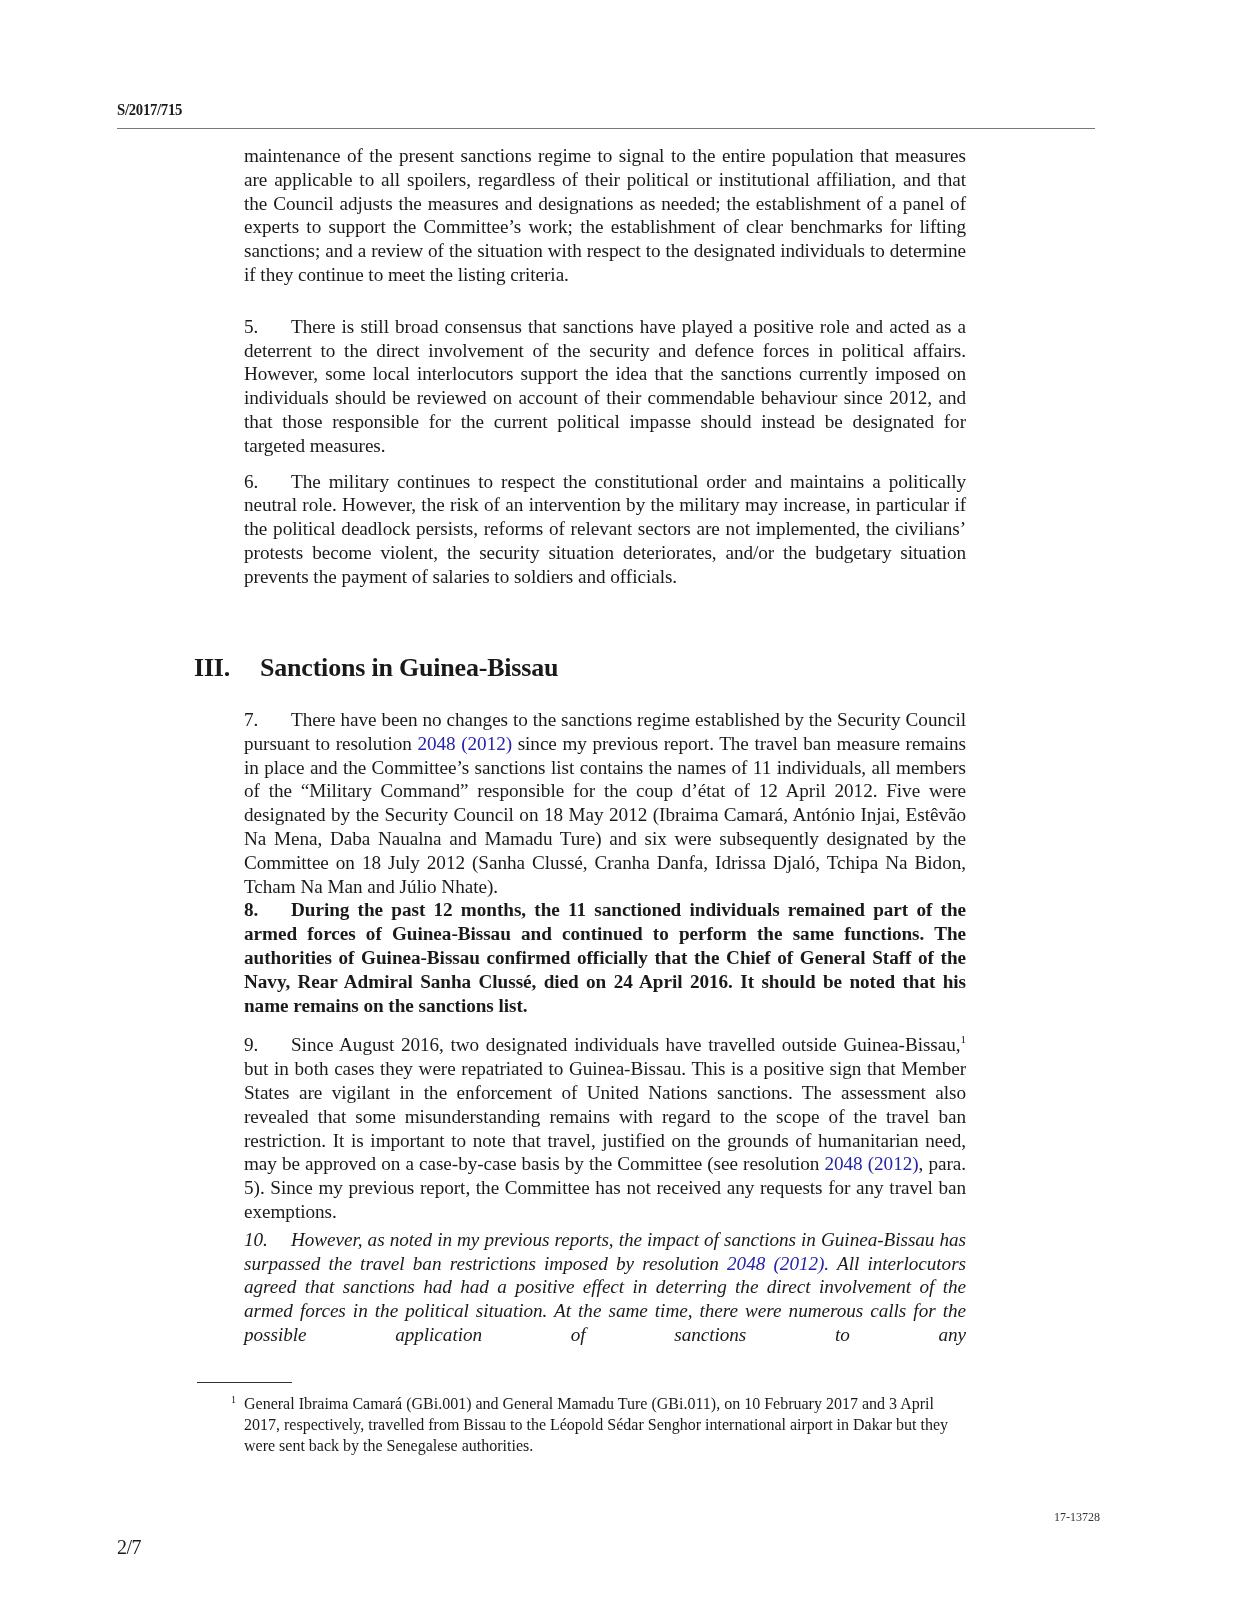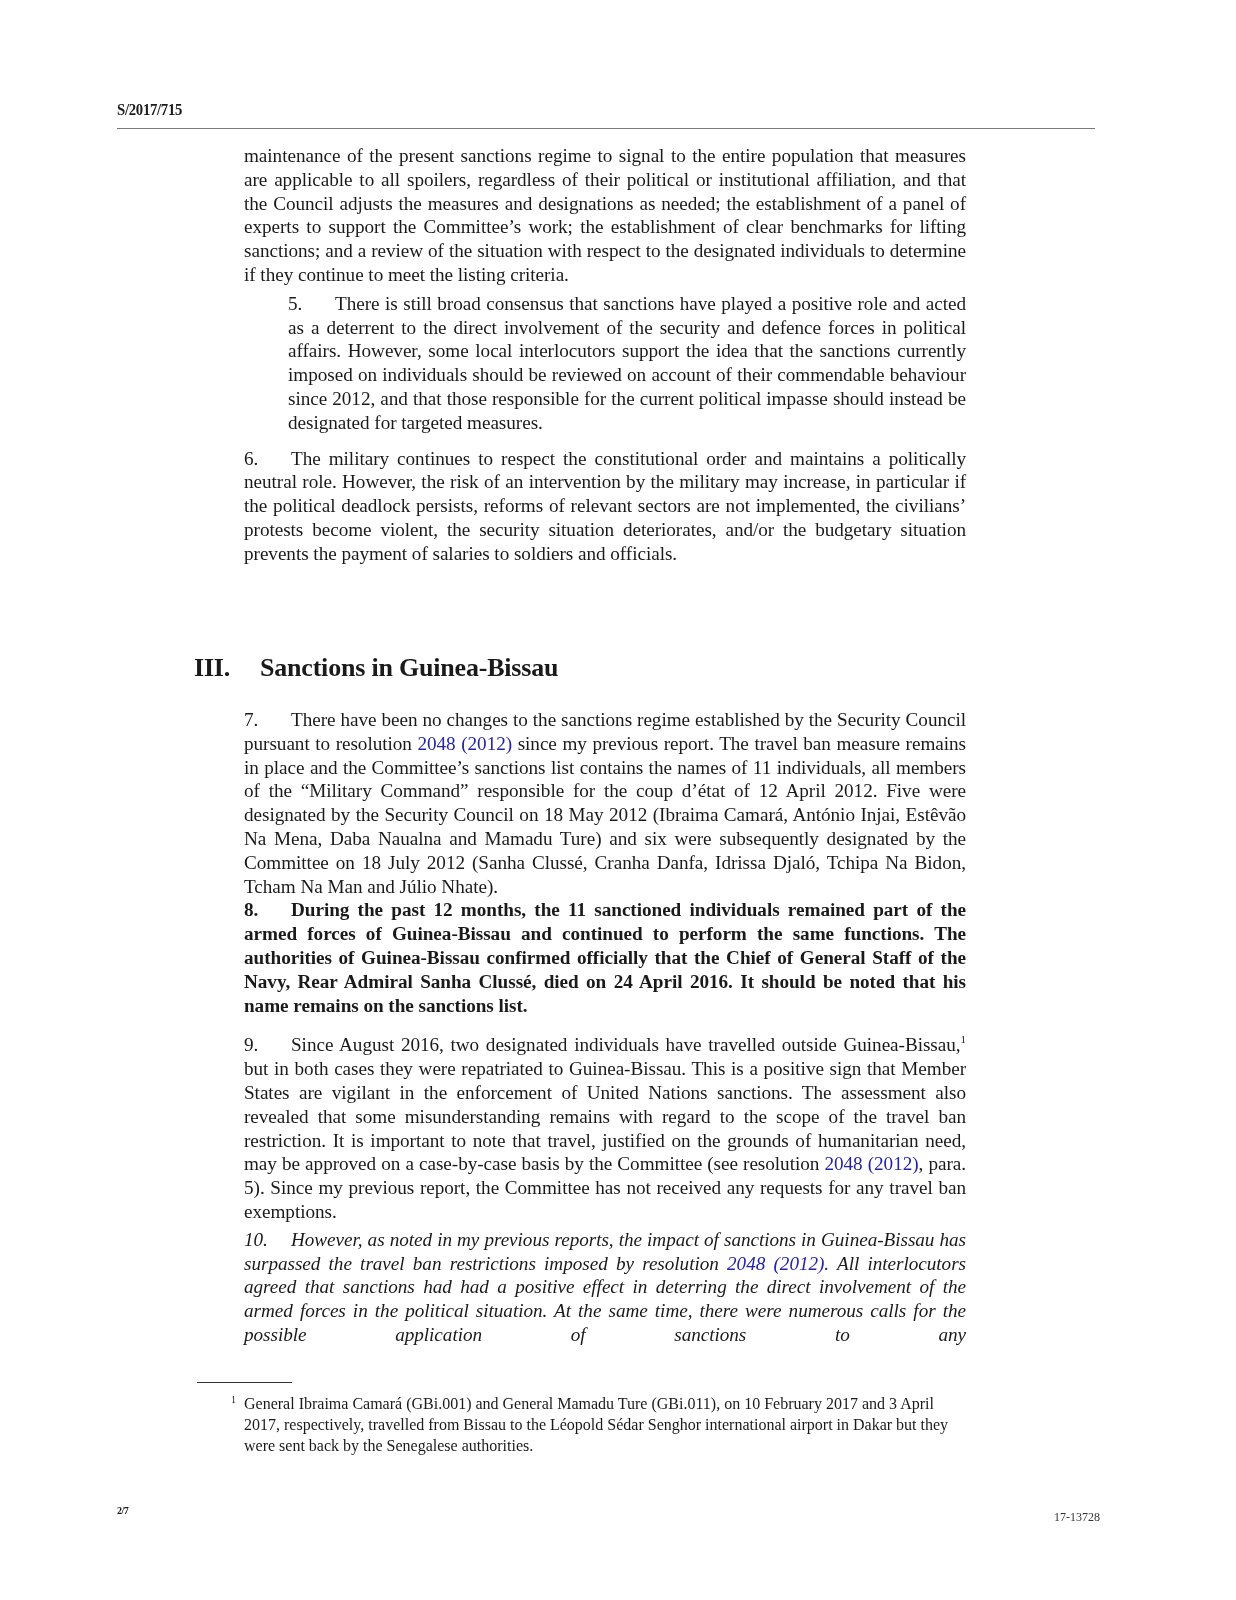--- a/index.html
+++ b/index.html
@@ -89,47 +89,47 @@
     }
     .footnote .fn-mark {
       position: absolute;
       left: -13px;
       top: -4px;
       font-size: 10px;
     }
     .page-num {
       position: absolute;
       left: 117px;
-      top: 1505px;
-      font-size: 10px;
-      font-weight: bold;
+      top: 1536px;
+      font-size: 20px;
+      font-weight: normal;
       letter-spacing: -0.5px;
     }
     .doc-code {
       position: absolute;
       left: 1038px;
       top: 1510px;
       font-size: 12px;
       color: #333;
       margin-left: 16px;
     }
   </style>
 </head>
 <body>
 
 <div>
 
   <div class="header-symbol">S/2017/715</div>
   <div class="header-rule"></div>
 
   <div class="body-col" style="top:144px;">
-    <p class="para" style="margin-bottom:5px;">
+    <p class="para" style="margin-bottom:28px;">
       <span>maintenance of the present sanctions regime to signal to the entire population that measures are applicable to all spoilers, regardless of their political or institutional affiliation, and that the Council adjusts the measures and designations as needed; the establishment of a panel of experts to support the Committee’s work; the establishment of clear benchmarks for lifting sanctions; and a review of the situation with respect to the designated individuals to determine if they continue to meet the listing criteria.</span>
     </p>
-    <p class="para" style="margin-bottom:12px;margin-left:44px;">
+    <p class="para" style="margin-bottom:12px;">
       <span class="para-num">5.</span><span>There is still broad consensus that sanctions have played a positive role and acted as a deterrent to the direct involvement of the security and defence forces in political affairs. However, some local interlocutors support the idea that the sanctions currently imposed on individuals should be reviewed on account of their commendable behaviour since 2012, and that those responsible for the current political impasse should instead be designated for targeted measures.</span>
     </p>
     <p class="para">
       <span class="para-num">6.</span><span>The military continues to respect the constitutional order and maintains a politically neutral role. However, the risk of an intervention by the military may increase, in particular if the political deadlock persists, reforms of relevant sectors are not implemented, the civilians’ protests become violent, the security situation deteriorates, and/or the budgetary situation prevents the payment of salaries to soldiers and officials.</span>
     </p>
   </div>
 
   <div class="section-heading">
     <span class="sec-num">III.</span><span>Sanctions in Guinea-Bissau</span>
   </div>

